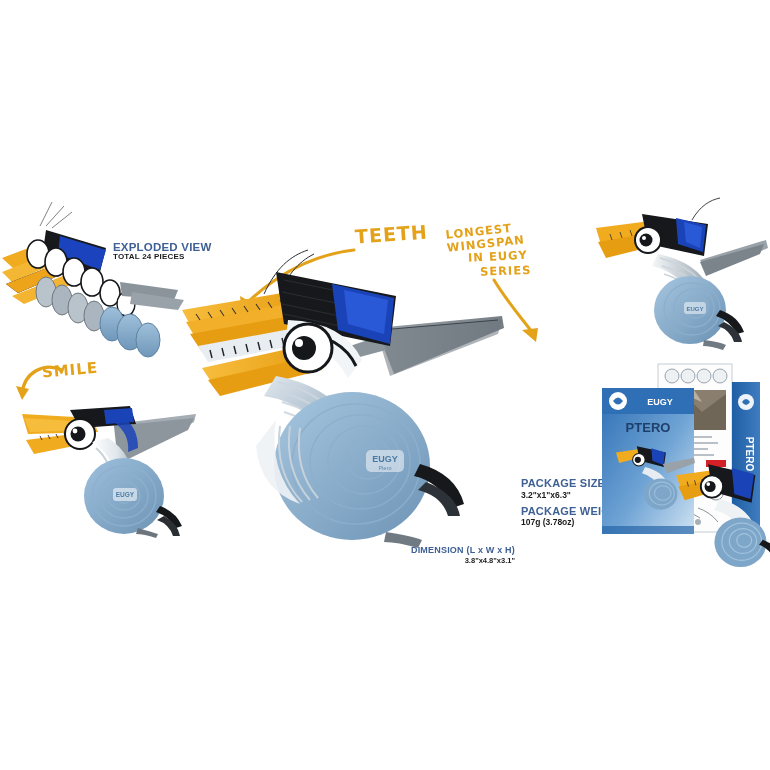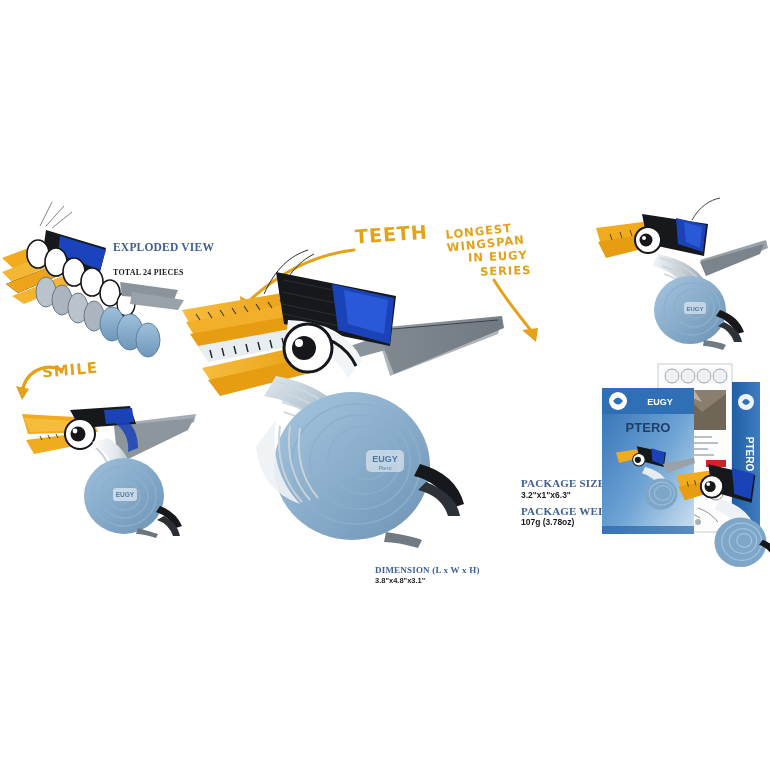--- a/index.html
+++ b/index.html
@@ -3,32 +3,32 @@
 <meta charset="utf-8">
 <style>
   html,body{margin:0;padding:0;background:#fff;}
   body{width:770px;height:770px;position:relative;overflow:hidden;
        font-family:"Liberation Sans",sans-serif;}
   .stage{position:absolute;inset:0;background:#ffffff;}
   .abs{position:absolute;}
 
   
   .lbl-head{font-weight:bold;color:#3f6094;letter-spacing:.2px;
-            font-stretch:condensed;line-height:1.05;font-family:Liberation Serif, serif;}
+            font-stretch:condensed;line-height:1.05;}
   .lbl-sub{font-weight:bold;color:#1b1b1b;line-height:1.1;}
   .hand{color:#e3a219;font-family:"DejaVu Sans",sans-serif;font-weight:bold;
         letter-spacing:1px;line-height:1.15;}
 
   
   #exploded-label{left:113px;top:241px;width:110px;}
   #exploded-label .t1{font-size:11.5px;}
-  #exploded-label .t2{font-size:8px;margin-top:16px;}
+  #exploded-label .t2{font-size:8px;margin-top:0;}
 
   
-  #dimension-label{left:375px;top:546px;width:140px;text-align:left;margin-top:20px;}
+  #dimension-label{left:375px;top:546px;width:140px;text-align:right;}
   #dimension-label .t1{font-size:9px;}
   #dimension-label .t2{font-size:7.5px;margin-top:2px;}
 
   
   #package-label{left:521px;top:449px;width:120px;margin-top:29px;}
   #package-label .t1{font-size:11px;}
   #package-label .t2{font-size:8.5px;margin:1px 0 6px;}
 
   
   #teeth-note{left:355px;top:224px;font-size:19px;transform:rotate(-4deg);}

